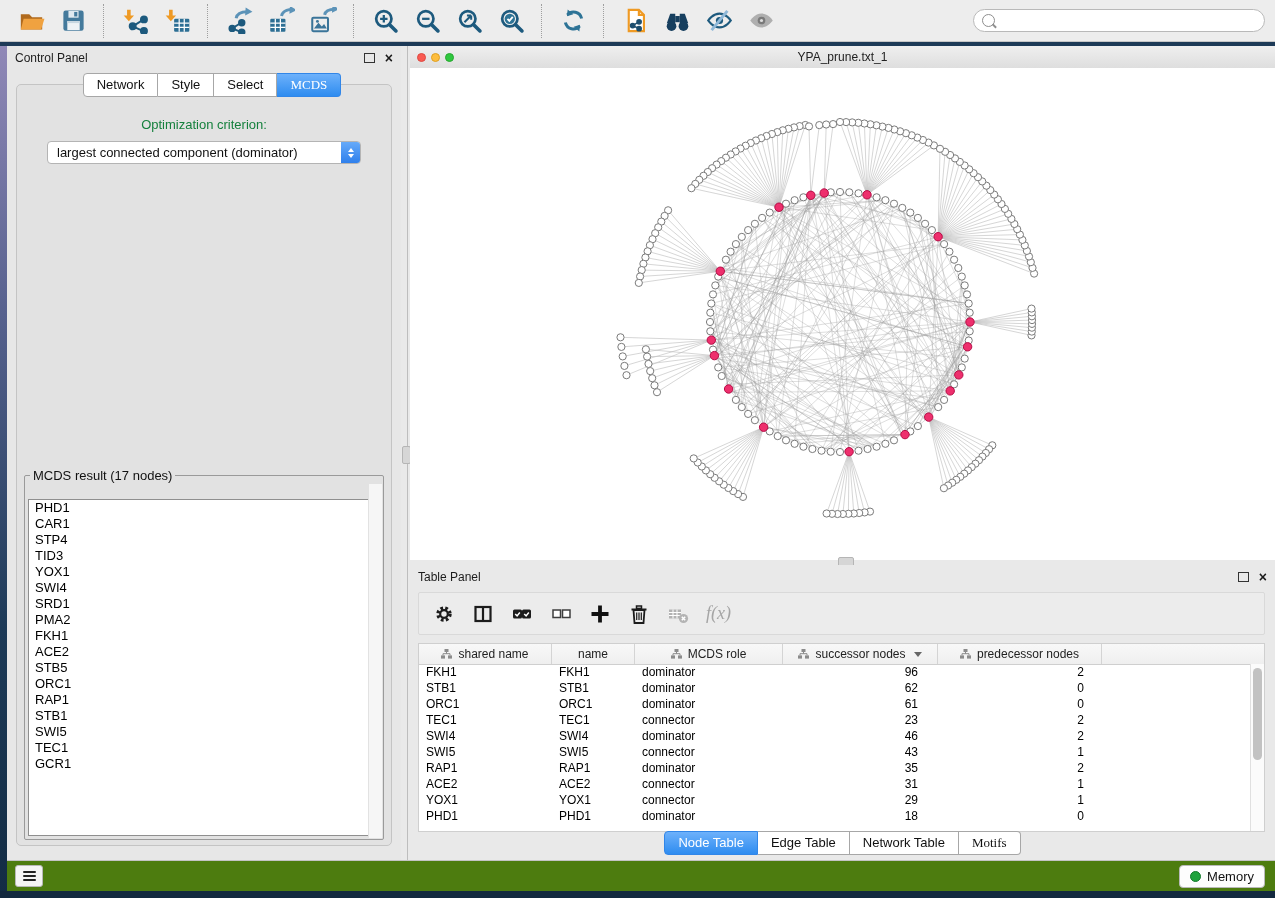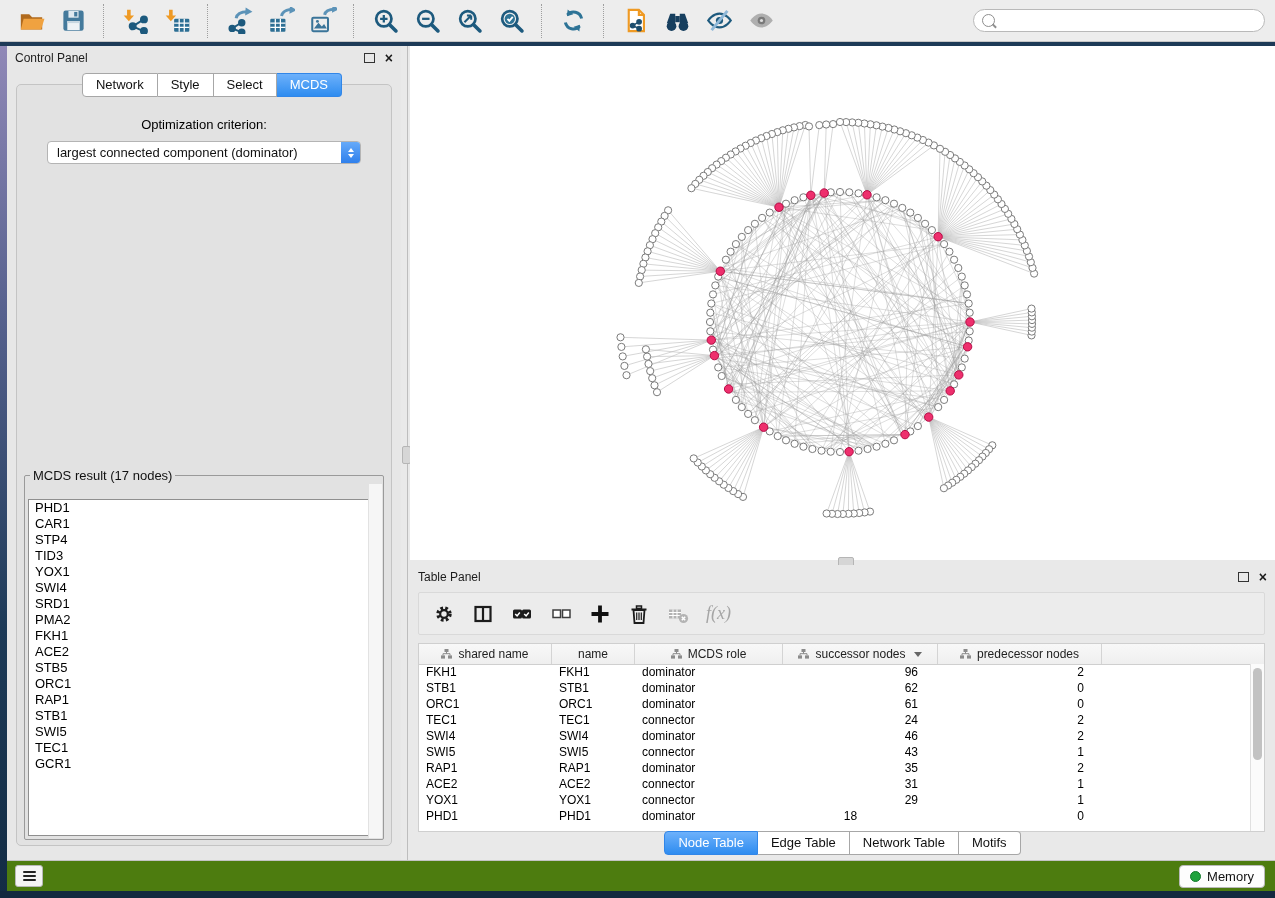--- a/index.html
+++ b/index.html
@@ -19,28 +19,28 @@
   #gap-strip{position:absolute;left:0;top:42px;width:1275px;height:4px;background:#1d3a57;}
   
   .panel-titlebar{height:24px;display:flex;align-items:center;padding:0 8px;font-size:12px;color:#1c1c1c;}
   .panel-titlebar .spacer{flex:1;}
   .win-float{width:9px;height:8px;border:1.5px solid #333;margin-right:10px;display:inline-block;}
   .win-close{font-size:14px;font-weight:bold;color:#1a1a1a;line-height:10px;}
   .seg-tabs{display:flex;justify-content:center;}
   .seg{padding:2px 13px;height:18px;line-height:18px;background:#fff;border:1px solid #a7a7a7;border-left:none;
     font-size:13px;color:#111;cursor:default;}
   .seg:first-child{border-left:1px solid #a7a7a7;border-radius:4px 0 0 4px;}
-  .seg:last-child{border-radius:0 4px 4px 0;}
+  .seg:last-child{border-radius:0 4px 4px 0;font-family:Liberation Serif, serif;}
   .seg.active{background:linear-gradient(#6db1fb,#2e8cf0);color:#fff;border-color:#3186e8;}
   
   #control-panel{position:absolute;left:7px;top:46px;width:394px;height:814px;background:#e7e7e7;box-sizing:border-box;}
   #cp-tabs{position:absolute;left:0;right:0;top:27px;z-index:2;margin-left:16px;}
   #cp-content{position:absolute;left:9px;right:9px;top:38px;bottom:14px;background:#e2e2e2;
     border:1px solid #c4c4c4;border-radius:5px;}
-  .opt-label{margin-top:32px;text-align:center;font-size:13px;color:#000000;}
+  .opt-label{margin-top:32px;text-align:center;font-size:13px;color:#15803d;}
   .mac-select{width:314px;height:23px;margin:9px auto 0;background:#fff;border:1px solid #b4b4b4;border-radius:4px;
     display:flex;align-items:center;box-sizing:border-box;}
   .mac-select .val{flex:1;font-size:13px;color:#111;padding-left:9px;white-space:nowrap;overflow:hidden;}
   .mac-select .stepper{width:19px;align-self:stretch;background:linear-gradient(#66aaf9,#2f80ec);
     border-radius:0 3px 3px 0;display:flex;flex-direction:column;align-items:center;justify-content:center;gap:2px;}
   .stepper i{width:0;height:0;border-left:3.5px solid transparent;border-right:3.5px solid transparent;display:block;}
   .stepper .up{border-bottom:4px solid #fff;}
   .stepper .dn{border-top:4px solid #fff;}
   .btn-row{display:flex;justify-content:center;gap:13px;margin-top:12px;}
   .mac-btn{height:22px;padding:0 13px;background:#fff;border:1px solid #b3b3b3;border-radius:4px;font-size:13px;color:#111;}
@@ -304,20 +304,28 @@
     </fieldset>
   </div>
 </div>
 
 <div id="v-splitter">
     <span class="line"></span>
     <span class="grip"></span>
   </div>
 
 <div id="network-window">
+  <div class="net-titlebar">
+    <span class="lights">
+      <span class="light red"></span>
+      <span class="light yellow"></span>
+      <span class="light green"></span>
+    </span>
+    <span class="net-title">YPA_prune.txt_1</span>
+  </div>
   <div class="net-canvas">
     <svg id="graph" width="865" height="492" viewBox="0 0 865 492">
         <g stroke="#9c9c9c" stroke-width="0.8" stroke-opacity="0.42">
           <line x1="369.0" y1="139.2" x2="492.3" y2="368.1"></line>
           <line x1="369.0" y1="139.2" x2="376.0" y2="135.7"></line>
           <line x1="369.0" y1="139.2" x2="557.0" y2="281.6"></line>
           <line x1="369.0" y1="139.2" x2="521.9" y2="162.1"></line>
           <line x1="369.0" y1="139.2" x2="448.5" y2="382.7"></line>
           <line x1="369.0" y1="139.2" x2="475.4" y2="132.2"></line>
           <line x1="369.0" y1="139.2" x2="515.1" y2="352.2"></line>
@@ -1089,21 +1097,21 @@
           <div class="td text" style="width: 133px; flex: 0 0 133px;">ORC1</div>
           <div class="td text" style="width: 83px; flex: 0 0 83px;">ORC1</div>
           <div class="td text" style="width: 148px; flex: 0 0 148px;">dominator</div>
           <div class="td num" style="width: 155px; flex: 0 0 155px; padding-right: 20px;">61</div>
           <div class="td num" style="width: 164px; flex: 0 0 164px; padding-right: 18px;">0</div>
         </div>
         <div class="tr">
           <div class="td text" style="width: 133px; flex: 0 0 133px;">TEC1</div>
           <div class="td text" style="width: 83px; flex: 0 0 83px;">TEC1</div>
           <div class="td text" style="width: 148px; flex: 0 0 148px;">connector</div>
-          <div class="td num" style="width: 155px; flex: 0 0 155px; padding-right: 20px;">24</div>
+          <div class="td num" style="width: 155px; flex: 0 0 155px; padding-right: 20px;">23</div>
           <div class="td num" style="width: 164px; flex: 0 0 164px; padding-right: 18px;">2</div>
         </div>
         <div class="tr">
           <div class="td text" style="width: 133px; flex: 0 0 133px;">SWI4</div>
           <div class="td text" style="width: 83px; flex: 0 0 83px;">SWI4</div>
           <div class="td text" style="width: 148px; flex: 0 0 148px;">dominator</div>
           <div class="td num" style="width: 155px; flex: 0 0 155px; padding-right: 20px;">46</div>
           <div class="td num" style="width: 164px; flex: 0 0 164px; padding-right: 18px;">2</div>
         </div>
         <div class="tr">
@@ -1131,21 +1139,21 @@
           <div class="td text" style="width: 133px; flex: 0 0 133px;">YOX1</div>
           <div class="td text" style="width: 83px; flex: 0 0 83px;">YOX1</div>
           <div class="td text" style="width: 148px; flex: 0 0 148px;">connector</div>
           <div class="td num" style="width: 155px; flex: 0 0 155px; padding-right: 20px;">29</div>
           <div class="td num" style="width: 164px; flex: 0 0 164px; padding-right: 18px;">1</div>
         </div>
         <div class="tr">
           <div class="td text" style="width: 133px; flex: 0 0 133px;">PHD1</div>
           <div class="td text" style="width: 83px; flex: 0 0 83px;">PHD1</div>
           <div class="td text" style="width: 148px; flex: 0 0 148px;">dominator</div>
-          <div class="td num" style="width: 155px; flex: 0 0 155px; padding-right: 20px; text-align: center;">18</div>
+          <div class="td num" style="width: 155px; flex: 0 0 155px; padding-right: 20px;">18</div>
           <div class="td num" style="width: 164px; flex: 0 0 164px; padding-right: 18px;">0</div>
         </div>
       </div>
     <div id="t-scroll">
         <div class="thumb"></div>
       </div>
   </div>
   <div id="tp-tabs" class="seg-tabs">
       <span class="seg active">Node Table</span>
       <span class="seg">Edge Table</span>

